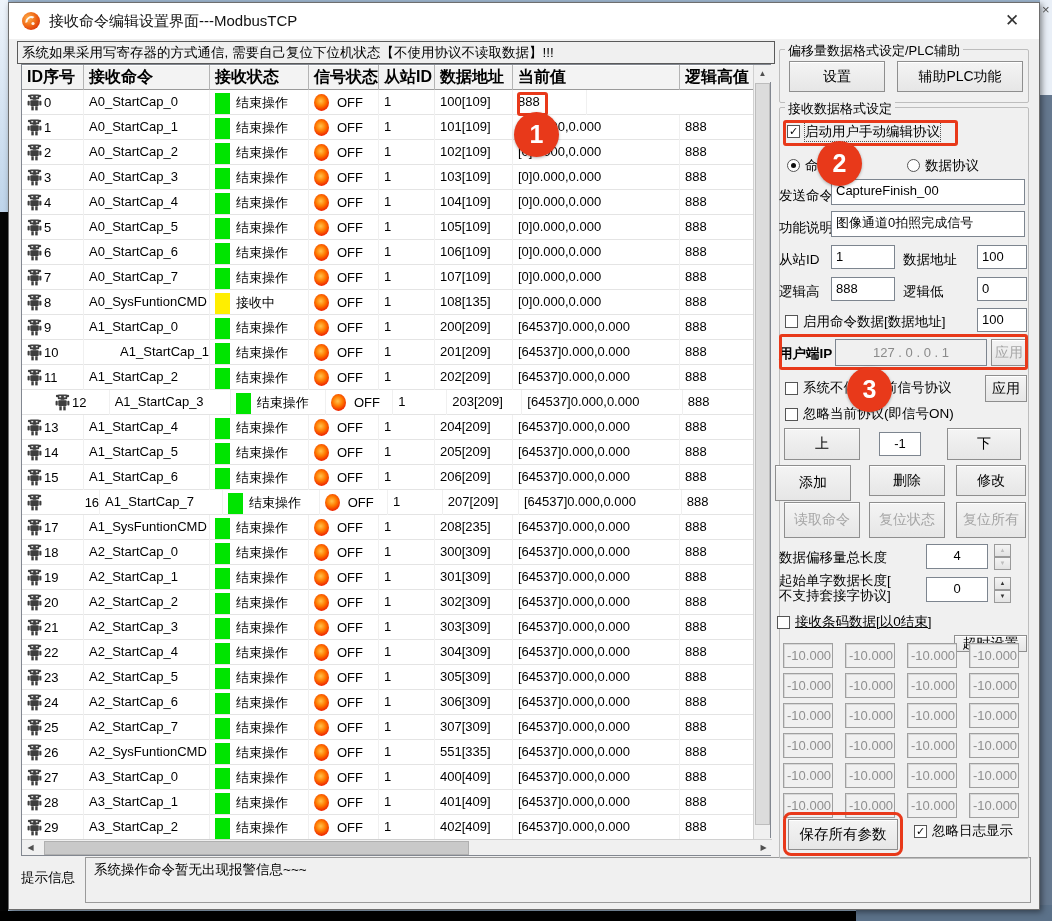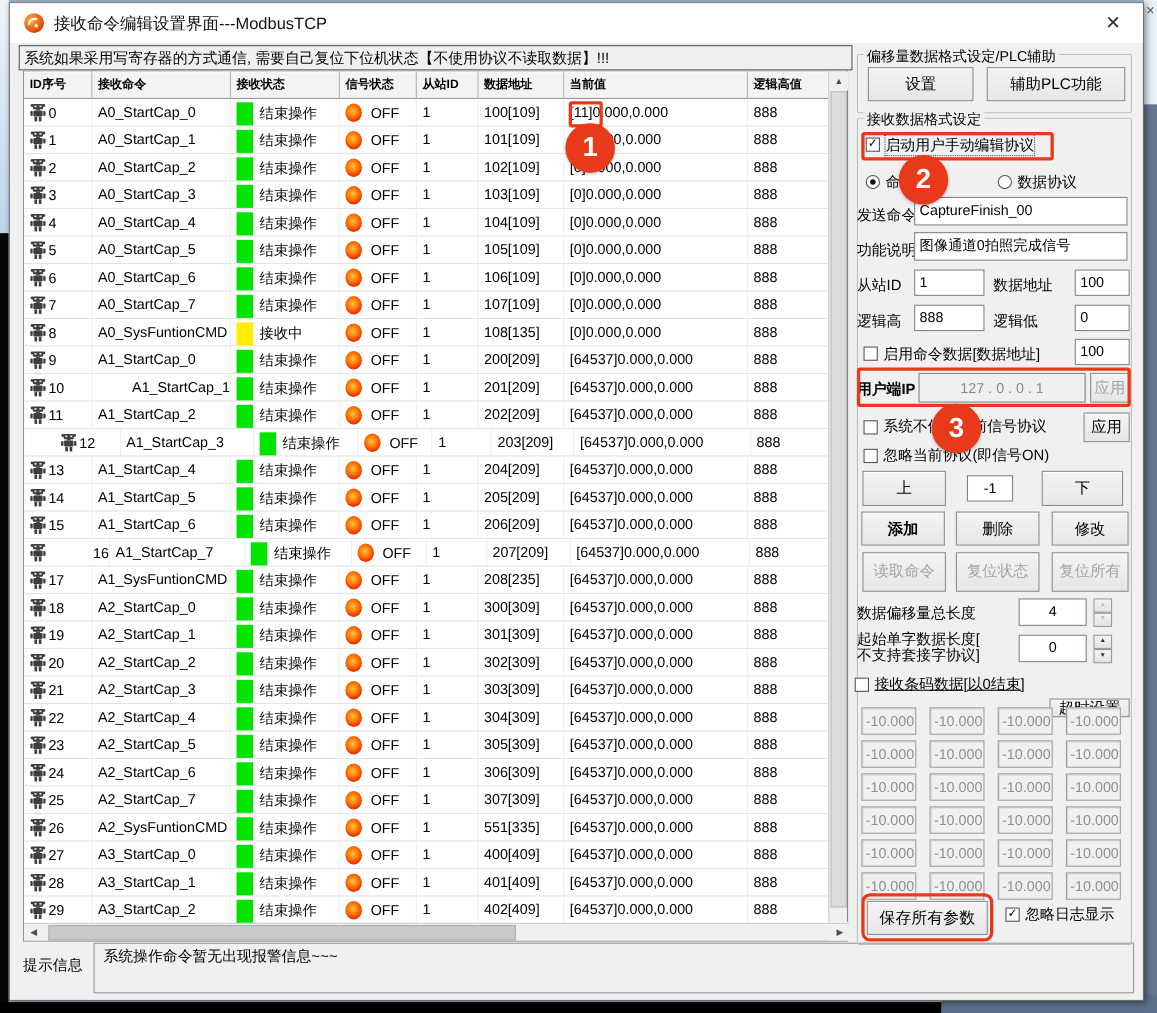--- a/index.html
+++ b/index.html
@@ -27,21 +27,21 @@
     font-size:17px; color:#333; cursor:pointer; line-height:24px; }
 
   .notice { position:absolute; left:8px; top:38px; width:758px; height:23px; background:#f0f0f0;
     border:1px solid #5a5a5a; line-height:21px; padding-left:4px; font-size:13.5px; white-space:nowrap; overflow:hidden; }
 
   
   .grid-wrap { position:absolute; left:12px; top:61px; width:750px; height:792px;
     border:1px solid #828790; background:#fff; }
   .ghead { position:absolute; left:0; top:0; width:732px; height:25px; display:flex;
     background:#f3f3f3; border-bottom:1px solid #9a9a9a; }
-  .ghead .hc { height:25px; line-height:24px; padding-left:5px; font-weight:600; font-size:11px;
+  .ghead .hc { height:25px; line-height:24px; padding-left:5px; font-weight:600; font-size:16px;
     border-right:1px solid #b4b4b4; box-shadow:inset 0 1px 0 #ffffff; white-space:nowrap; overflow:hidden; }
   .gbody { position:absolute; left:0; top:25px; width:732px; height:750px; overflow:hidden; background:#fff; }
   .grow { display:flex; height:25px; border-bottom:1px solid #e4e4e4; }
   .grow .c { height:25px; line-height:24px; padding-left:5px; border-right:1px solid #f0f0f0;
     white-space:nowrap; overflow:hidden; font-size:13px; }
   .c-id { display:flex; align-items:center; gap:2px; }
   .chip { width:15px; height:21px; margin:1px 6px 0 0; display:inline-block; vertical-align:middle; }
   .chip.green { background:#00e400; }
   .chip.yellow { background:#ffee00; }
   .statuscell { display:flex; align-items:center; }
@@ -166,21 +166,20 @@
           <div class="c statuscell" style="width: 99px;">
             <span class="chip green"></span>
             <span>结束操作</span>
           </div>
           <div class="c sigcell" style="width: 70px;">
             <span class="led"></span>
             <span>OFF</span>
           </div>
           <div class="c" style="width: 56px;">1</div>
           <div class="c" style="width: 78px;">100[109]</div>
-          <div class="c" style="width: 167px;">[11]0.000,0.000</div>
           <div class="c" style="width: 74px;">888</div>
         </div>
         <div class="grow">
           <div class="c c-id" style="width: 62px;">
             <svg viewBox="0 0 16 18" width="15" height="17" style="flex:none">
               <g fill="#3d3d3d">
                 <circle cx="2.3" cy="2" r="1.4"></circle>
                 <circle cx="13.7" cy="2" r="1.4"></circle>
                 <rect x="3" y="0.5" width="10" height="5" rx="1"></rect>
                 <rect x="4.6" y="2" width="2" height="1.6" fill="#e8e8e8"></rect>
@@ -1194,21 +1193,21 @@
     <span class="lbl" style="left:28px;top:338px;">系统不使用当前信号协议</span>
     <div class="btn" style="left:210px;top:334px;width:42px;height:27px;">应用</div>
 
     <div class="cbox" style="left:10px;top:367px;"></div>
     <span class="lbl" style="left:28px;top:364px;">忽略当前协议(即信号ON)</span>
 
     <div class="btn" style="left:9px;top:387px;width:76px;height:32px;">上</div>
     <div class="tinput center" style="left:104px;top:391px;width:42px;height:24px;">-1</div>
     <div class="btn" style="left:172px;top:387px;width:74px;height:32px;">下</div>
 
-    <div class="btn" style="left:8px;top:424px;width:76px;height:31px;font-weight:bold;">添加</div>
+    <div class="btn" style="left:0;top:424px;width:76px;height:36px;">添加</div>
     <div class="btn" style="left:94px;top:424px;width:76px;height:31px;">删除</div>
     <div class="btn" style="left:181px;top:424px;width:70px;height:31px;">修改</div>
 
     <div class="btn disabled" style="left:9px;top:461px;width:76px;height:36px;">读取命令</div>
     <div class="btn disabled" style="left:94px;top:461px;width:76px;height:36px;">复位状态</div>
     <div class="btn disabled" style="left:181px;top:461px;width:70px;height:36px;">复位所有</div>
 
     <span class="lbl" style="left:4px;top:508px;">数据偏移量总长度</span>
     <div class="tinput center" style="left:151px;top:503px;width:62px;height:25px;">4</div>
     <div class="spin disabled" style="left:219px;top:503px;height:25px;">

